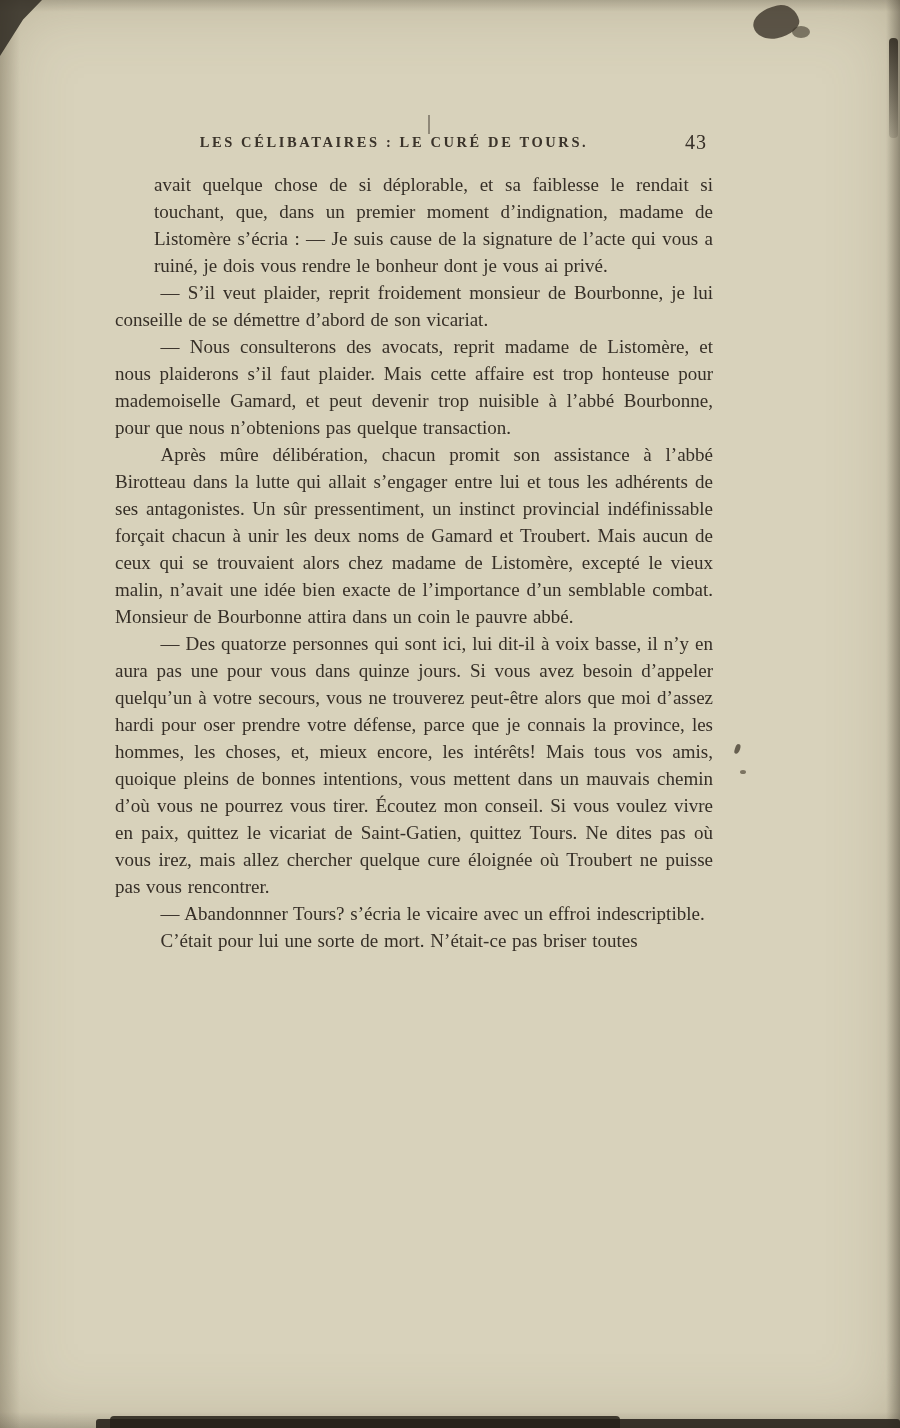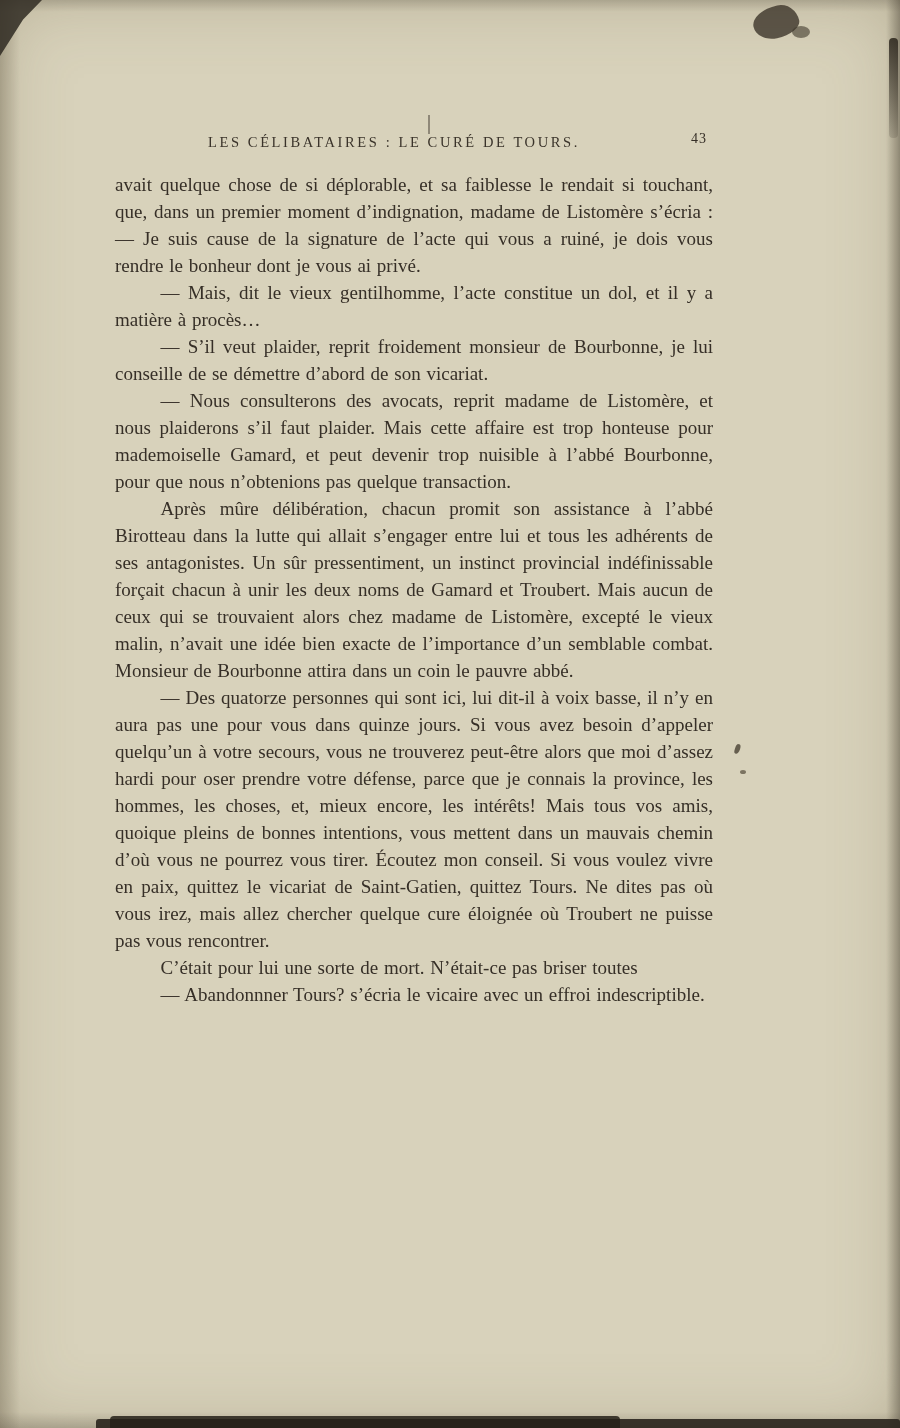--- a/index.html
+++ b/index.html
@@ -98,44 +98,44 @@
     color: #362f27;
   }
   .running-header {
     position: relative;
     height: 32px;
   }
   .header-title {
     display: block;
     text-align: center;
     font-size: 14.5px;
-    font-weight: normal;
+    font-weight: bold;
     letter-spacing: 2.6px;
     color: #3a332a;
     padding-right: 40px;
   }
   .page-number {
     position: absolute;
     right: 6px; top: -3px;
-    font-size: 14px;
+    font-size: 20px;
     letter-spacing: 1px;
     color: #362f27;
   }
   .body-text {
     margin-top: 5px;
     font-size: 19px;
     line-height: 27px;
     text-align: justify;
     word-spacing: 1px;
   }
   .body-text p {
     margin: 0;
     text-indent: 2.4em;
   }
-  .body-text p.no-indent { text-indent: 0; }
+  .body-text p.no-indent { text-indent: 0; margin-left: 39px; }
 </style>
 </head>
 <body>
 
 <div class="page">
 
   <div class="corner-tl"></div>
   <div class="smudge-tr"></div>
   <div class="smudge-tr2"></div>
   <div class="streak-right"></div>
@@ -148,24 +148,23 @@
 
   <div class="text-block">
 
     <div class="running-header">
       <span class="header-title">LES CÉLIBATAIRES : LE CURÉ DE TOURS.</span>
       <span class="page-number">43</span>
     </div>
 
     <div class="body-text">
       <p class="no-indent">avait quelque chose de si déplorable, et sa faiblesse le rendait si touchant, que, dans un premier moment d’indignation, madame de Listomère s’écria : — Je suis cause de la signature de l’acte qui vous a ruiné, je dois vous rendre le bonheur dont je vous ai privé.</p>
-      <p>— Mais, dit le vieux gentilhomme, l’acte constitue un dol, et il y a matière à procès…</p>
       <p>— S’il veut plaider, reprit froidement monsieur de Bourbonne, je lui conseille de se démettre d’abord de son vicariat.</p>
       <p>— Nous consulterons des avocats, reprit madame de Listomère, et nous plaiderons s’il faut plaider. Mais cette affaire est trop honteuse pour mademoiselle Gamard, et peut devenir trop nuisible à l’abbé Bourbonne, pour que nous n’obtenions pas quelque transaction.</p>
       <p>Après mûre délibération, chacun promit son assistance à l’abbé Birotteau dans la lutte qui allait s’engager entre lui et tous les adhérents de ses antagonistes. Un sûr pressentiment, un instinct provincial indéfinissable forçait chacun à unir les deux noms de Gamard et Troubert. Mais aucun de ceux qui se trouvaient alors chez madame de Listomère, excepté le vieux malin, n’avait une idée bien exacte de l’importance d’un semblable combat. Monsieur de Bourbonne attira dans un coin le pauvre abbé.</p>
       <p>— Des quatorze personnes qui sont ici, lui dit-il à voix basse, il n’y en aura pas une pour vous dans quinze jours. Si vous avez besoin d’appeler quelqu’un à votre secours, vous ne trouverez peut-être alors que moi d’assez hardi pour oser prendre votre défense, parce que je connais la province, les hommes, les choses, et, mieux encore, les intérêts! Mais tous vos amis, quoique pleins de bonnes intentions, vous mettent dans un mauvais chemin d’où vous ne pourrez vous tirer. Écoutez mon conseil. Si vous voulez vivre en paix, quittez le vicariat de Saint-Gatien, quittez Tours. Ne dites pas où vous irez, mais allez chercher quelque cure éloignée où Troubert ne puisse pas vous rencontrer.</p>
+      <p>— Abandonnner Tours? s’écria le vicaire avec un effroi indescriptible.</p>
       <p>C’était pour lui une sorte de mort. N’était-ce pas briser toutes</p>
-      <p>— Abandonnner Tours? s’écria le vicaire avec un effroi indescriptible.</p>
     </div>
 
   </div>
 
 </div>
 
 </body></html>

